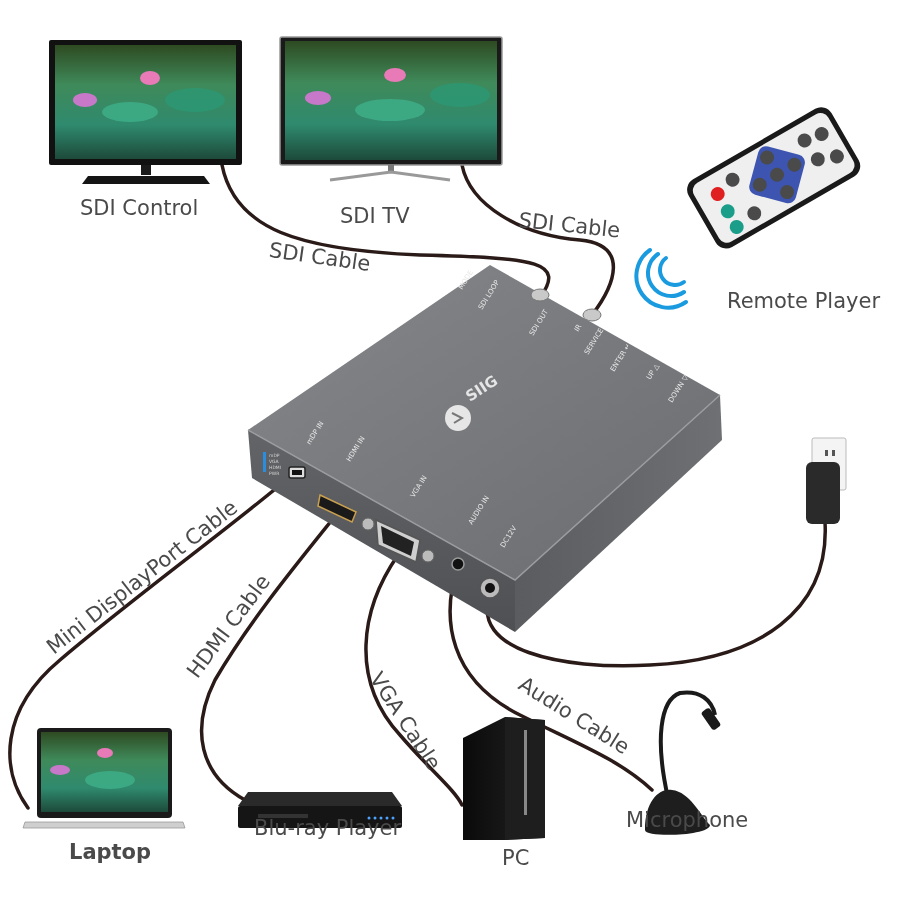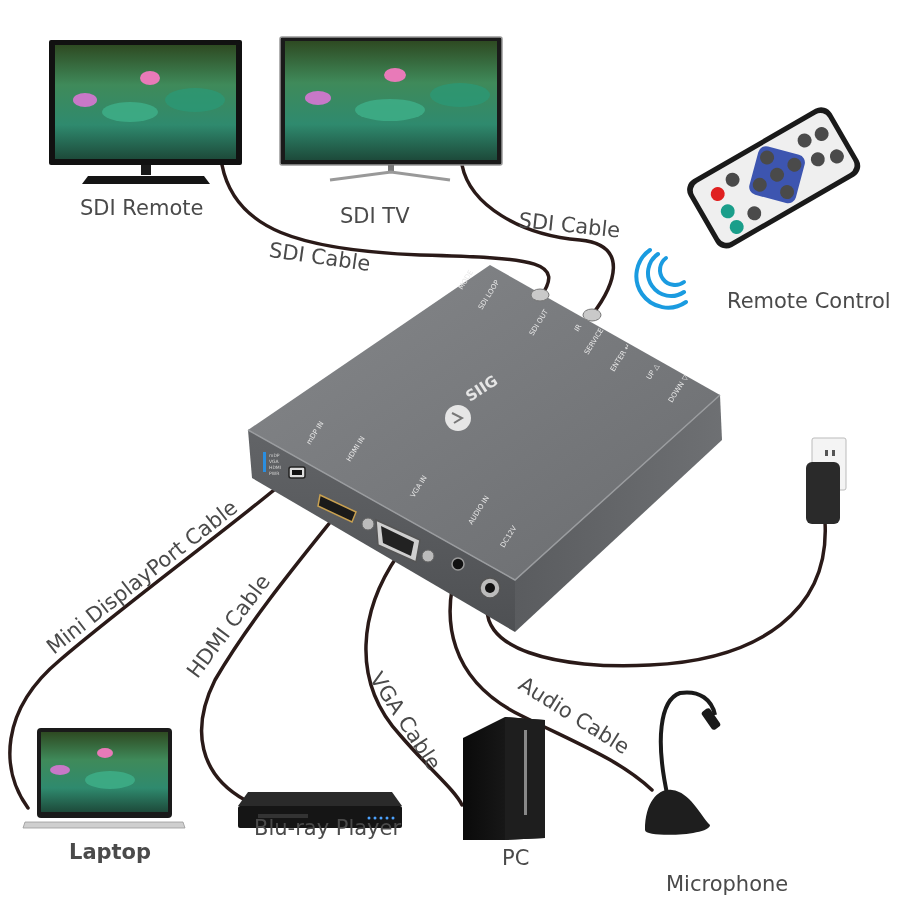--- a/index.html
+++ b/index.html
@@ -204,26 +204,26 @@
   </g>
 
   <g>
     <path d="M668 798 C 655 740, 660 700, 680 693 C 700 690, 712 700, 715 715" fill="none" stroke="#1a1a1a" stroke-width="4"></path>
     <rect x="706" y="708" width="10" height="22" rx="3" fill="#1a1a1a" transform="rotate(-35 711 719)"></rect>
     <path d="M645 830 C 645 800, 660 788, 672 790 C 690 792, 700 815, 710 825 C 710 836, 645 838, 645 830 Z" fill="#1e1e1e"></path>
   </g>
 </svg>
 
   
-  <div class="lbl" style="left:80px; top:196px;">SDI Remote</div>
+  <div class="lbl" style="left:80px; top:196px;">SDI Control</div>
   <div class="lbl" style="left:340px; top:204px;">SDI TV</div>
   <div class="lbl" style="left:271px; top:238px; transform:rotate(8deg); transform-origin:left top;">SDI Cable</div>
   <div class="lbl" style="left:520px; top:208px; transform:rotate(6deg); transform-origin:left top;">SDI Cable</div>
-  <div class="lbl" style="left:727px; top:289px;">Remote Control</div>
+  <div class="lbl" style="left:727px; top:289px;">Remote Player</div>
   <div class="lbl" style="left:42px; top:640px; transform:rotate(-38deg); transform-origin:left top;">Mini DisplayPort Cable</div>
   <div class="lbl" style="left:182px; top:668px; transform:rotate(-53deg); transform-origin:left top;">HDMI Cable</div>
   <div class="lbl" style="left:385px; top:668px; transform:rotate(57deg); transform-origin:left top;">VGA Cable</div>
   <div class="lbl" style="left:527px; top:672px; transform:rotate(32deg); transform-origin:left top;">Audio Cable</div>
   <div class="lbl" style="left:69px; top:840px;font-weight:bold;">Laptop</div>
   <div class="lbl" style="left:254px; top:816px;">Blu-ray Player</div>
   <div class="lbl" style="left:490px; top:846px;margin-left:12px;">PC</div>
-  <div class="lbl" style="left:626px; top:872px;margin-left:40px;">Microphone</div>
+  <div class="lbl" style="left:626px; top:808px;">Microphone</div>
 </div>
 
 </body></html>

